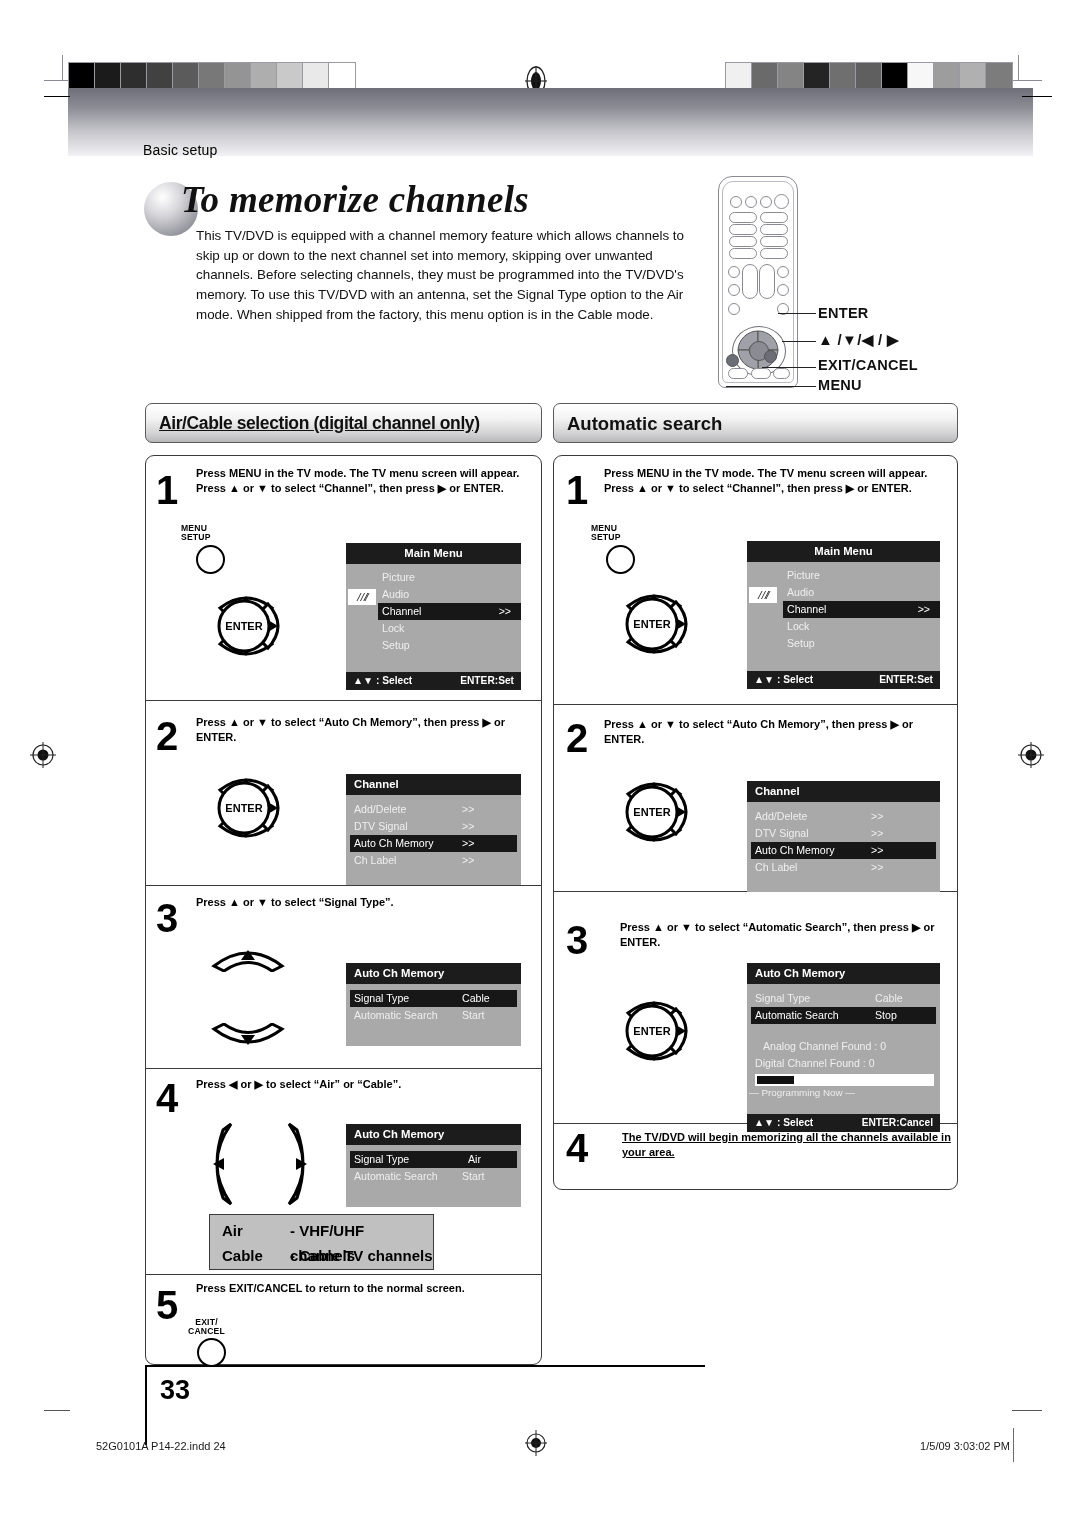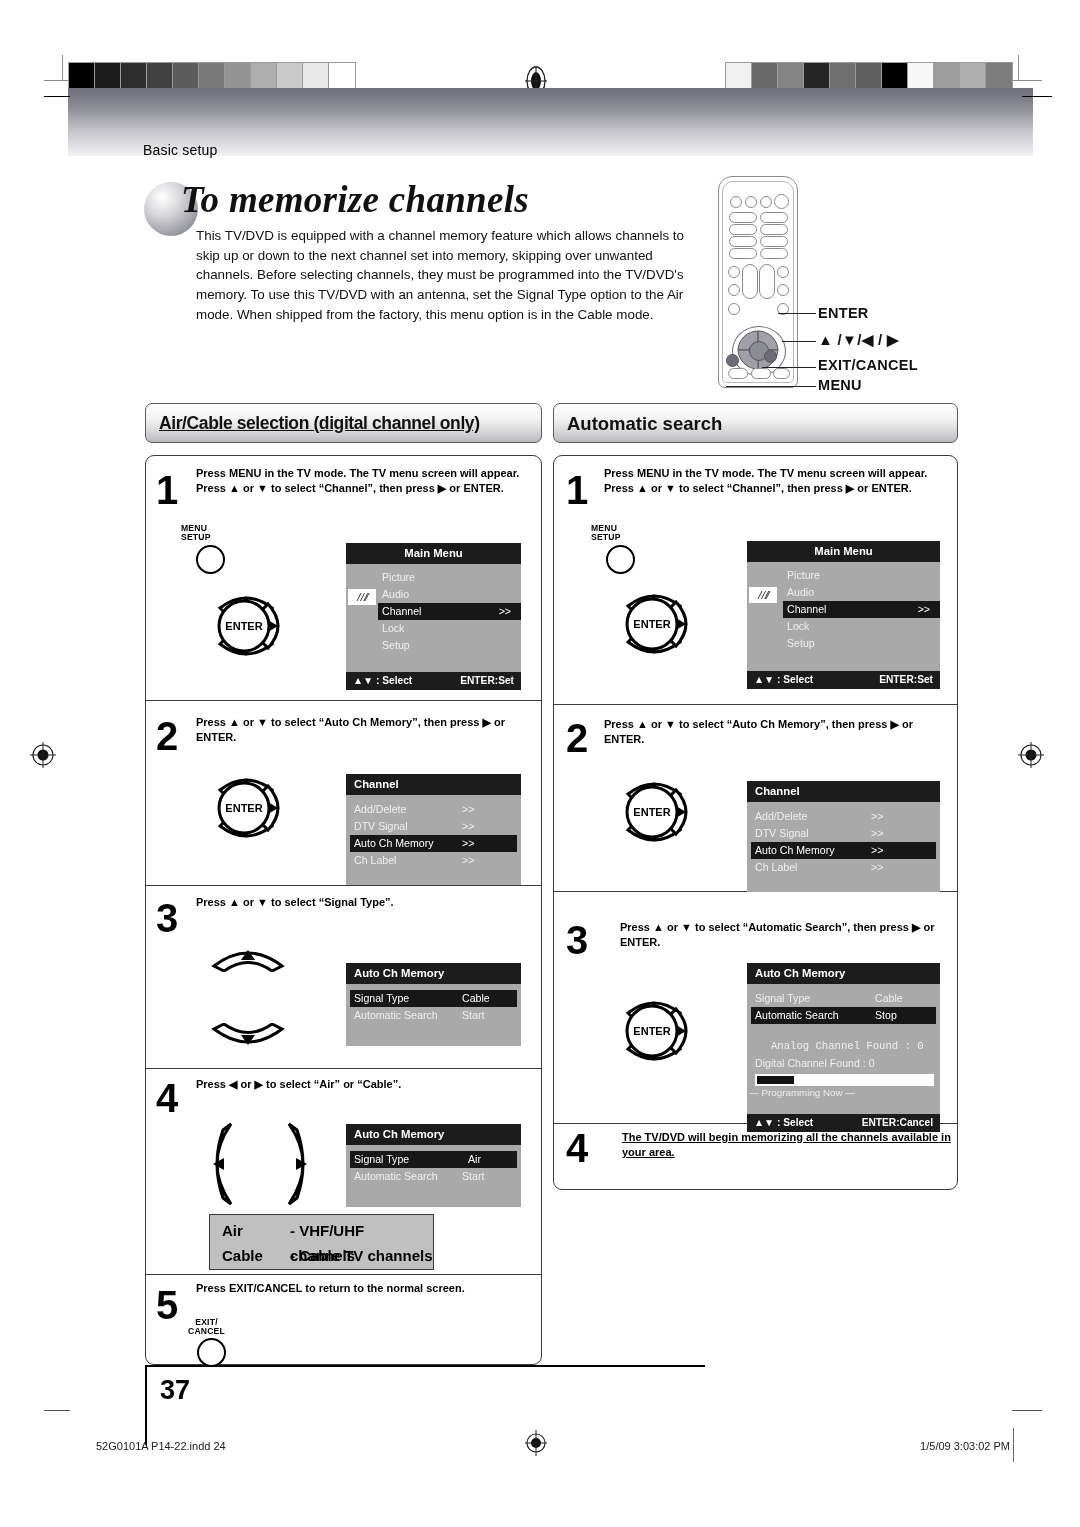--- a/index.html
+++ b/index.html
@@ -557,42 +557,42 @@
       <div class="row">
           <span class="lbl" style="left:8px;">Signal Type</span>
           <span class="val" style="left:128px;">Cable</span>
         </div>
       <div class="row hl" style="margin-left:4px;width:185px;">
           <span class="lbl" style="left:4px;">Automatic Search</span>
           <span class="val" style="left:124px;">Stop</span>
         </div>
       <div style="height:14px;"></div>
       <div class="row">
-          <span class="lbl" style="left:24px;font-family:Liberation Mono, monospace;">Analog Channel Found : 0</span>
+          <span class="lbl" style="left:16px;">Analog Channel Found : 0</span>
         </div>
       <div class="row">
           <span class="lbl" style="left:8px;">Digital Channel Found : 0</span>
         </div>
       <div class="progouter" id="prog-outer" style="left:8px;top:90px;width:177px;height:10px;">
         <div class="proginner" id="prog-inner" style="height: 8px; width: 36.75px;"></div>
       </div>
       <div class="prognow" style="left:2px;top:103px;">— Programming Now —</div>
     </div>
     <div class="foot">
       <span class="l">▲▼ : Select</span>
       <span class="r">ENTER:Cancel</span>
     </div>
   </div>
 
   <div class="stepnum" style="left:566px;top:1128px;">4</div>
   <div class="steptext" style="left:622px;top:1130px;width:345px;text-decoration:underline;">The TV/DVD will begin memorizing all the channels available in your area.</div>
 
   <div class="pagetoprule"></div>
   <div class="pagerule"></div>
-  <div class="pagenum">37</div>
+  <div class="pagenum">33</div>
   <div class="footleft">52G0101A  P14-22.indd   24</div>
   <div class="footright">1/5/09   3:03:02 PM</div>
   <div class="footbar"></div>
   <div class="regmark" style="left:525px;top:1430px;">
     <svg width="22" height="26" viewBox="0 0 22 26">
       <circle cx="11" cy="13" r="9" fill="#fff" stroke="#222" stroke-width="1.2"></circle>
       <circle cx="11" cy="13" r="5" fill="#111"></circle>
       <line x1="11" y1="0" x2="11" y2="26" stroke="#222" stroke-width="1"></line>
       <line x1="0" y1="13" x2="22" y2="13" stroke="#222" stroke-width="1"></line>
     </svg>

